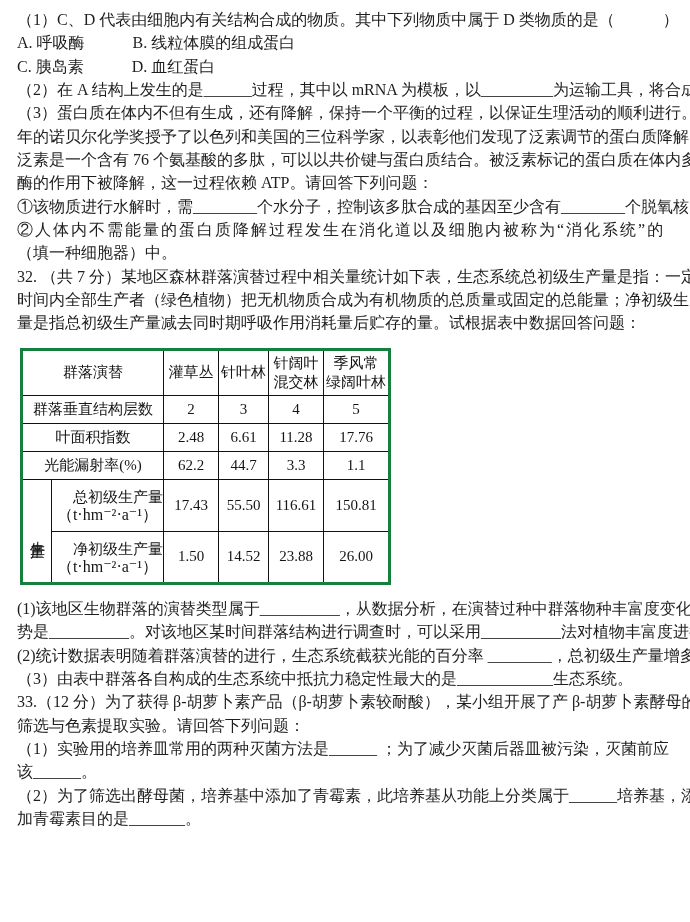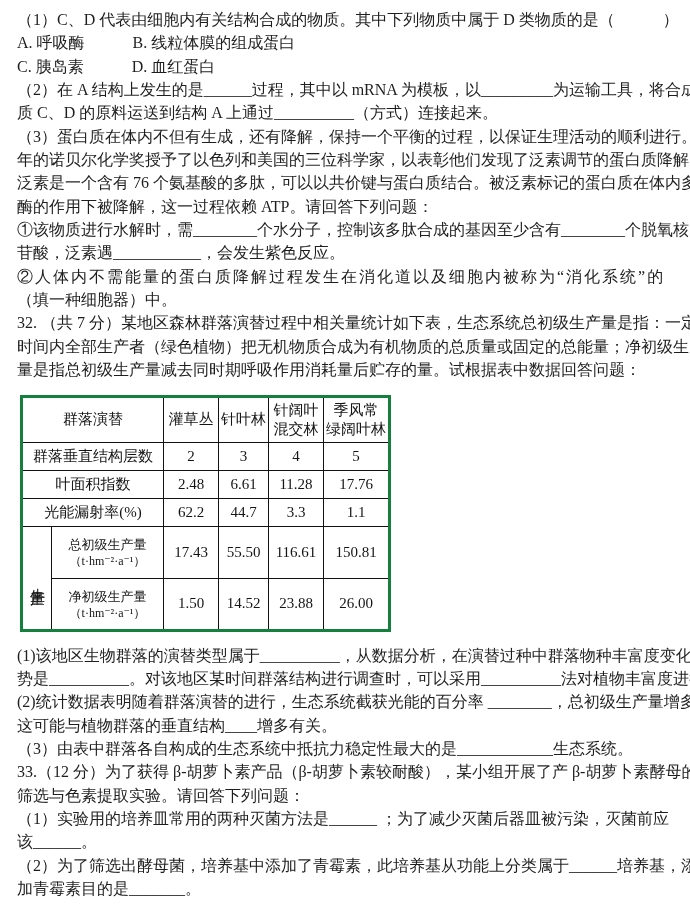--- a/index.html
+++ b/index.html
@@ -34,46 +34,44 @@
     font-size: 15px;
     color: #141414;
     padding: 1px 0;
     overflow: hidden;
   }
   .r-head { height: 46px; }
   .r-std  { height: 28px; }
   .r-big  { height: 52px; }
   .colhead { white-space: pre-line; line-height: 19px; font-size: 14.5px; }
   .corner { font-size: 15px; }
-  .sublabel { display: block; line-height: 19px; font-size: 13px; }
-  .unit { display: block; font-size: 12px; line-height: 15px; }
+  .sublabel { display: block; line-height: 19px; font-size: 15px; text-align: right; }
+  .unit { display: block; font-size: 16px; line-height: 15px; }
   .vert {
     display: inline-block;
     writing-mode: vertical-rl;
     text-orientation: upright;
     font-size: 15px;
     letter-spacing: 2px;
   }
 </style>
 </head>
 <body>
 
 <div class="page">
 
   <div class="line">（1）C、D 代表由细胞内有关结构合成的物质。其中下列物质中属于 D 类物质的是（　　　）</div>
   <div class="line">A. 呼吸酶　　　B. 线粒体膜的组成蛋白</div>
   <div class="line">C. 胰岛素　　　D. 血红蛋白</div>
   <div class="line">（2）在 A 结构上发生的是______过程，其中以 mRNA 为模板，以_________为运输工具，将合成物</div>
-  <div class="line">质 C、D 的原料运送到结构 A 上通过__________（方式）连接起来。</div>
   <div class="line">（3）蛋白质在体内不但有生成，还有降解，保持一个平衡的过程，以保证生理活动的顺利进行。2004</div>
   <div class="line">年的诺贝尔化学奖授予了以色列和美国的三位科学家，以表彰他们发现了泛素调节的蛋白质降解。</div>
   <div class="line">泛素是一个含有 76 个氨基酸的多肽，可以以共价键与蛋白质结合。被泛素标记的蛋白质在体内多种</div>
   <div class="line">酶的作用下被降解，这一过程依赖 ATP。请回答下列问题：</div>
   <div class="line">①该物质进行水解时，需________个水分子，控制该多肽合成的基因至少含有________个脱氧核</div>
-  <div class="line">苷酸，泛素遇___________，会发生紫色反应。</div>
   <div class="line spread">②人体内不需能量的蛋白质降解过程发生在消化道以及细胞内被称为“消化系统”的</div>
   <div class="line">（填一种细胞器）中。</div>
 
   <div class="line">32. （共 7 分）某地区森林群落演替过程中相关量统计如下表，生态系统总初级生产量是指：一定</div>
   <div class="line">时间内全部生产者（绿色植物）把无机物质合成为有机物质的总质量或固定的总能量；净初级生产</div>
   <div class="line">量是指总初级生产量减去同时期呼吸作用消耗量后贮存的量。试根据表中数据回答问题：</div>
 
   <table class="exam-table">
     <colgroup>
       <col style="width:30px">
@@ -134,21 +132,20 @@
         <td>14.52</td>
         <td>23.88</td>
         <td>26.00</td>
       </tr>
     </tbody>
   </table>
 
   <div class="line">(1)该地区生物群落的演替类型属于__________，从数据分析，在演替过种中群落物种丰富度变化趋</div>
   <div class="line">势是__________。对该地区某时间群落结构进行调查时，可以采用__________法对植物丰富度进行</div>
   <div class="line">(2)统计数据表明随着群落演替的进行，生态系统截获光能的百分率 ________，总初级生产量增多，</div>
-  <div class="line">这可能与植物群落的垂直结构____增多有关。</div>
   <div class="line">（3）由表中群落各自构成的生态系统中抵抗力稳定性最大的是____________生态系统。</div>
 
   <div class="line">33.（12 分）为了获得 β-胡萝卜素产品（β-胡萝卜素较耐酸），某小组开展了产 β-胡萝卜素酵母的</div>
   <div class="line">筛选与色素提取实验。请回答下列问题：</div>
   <div class="line">（1）实验用的培养皿常用的两种灭菌方法是______ ；为了减少灭菌后器皿被污染，灭菌前应</div>
   <div class="line">该______。</div>
   <div class="line">（2）为了筛选出酵母菌，培养基中添加了青霉素，此培养基从功能上分类属于______培养基，添</div>
   <div class="line">加青霉素目的是_______。</div>
 
 </div>

